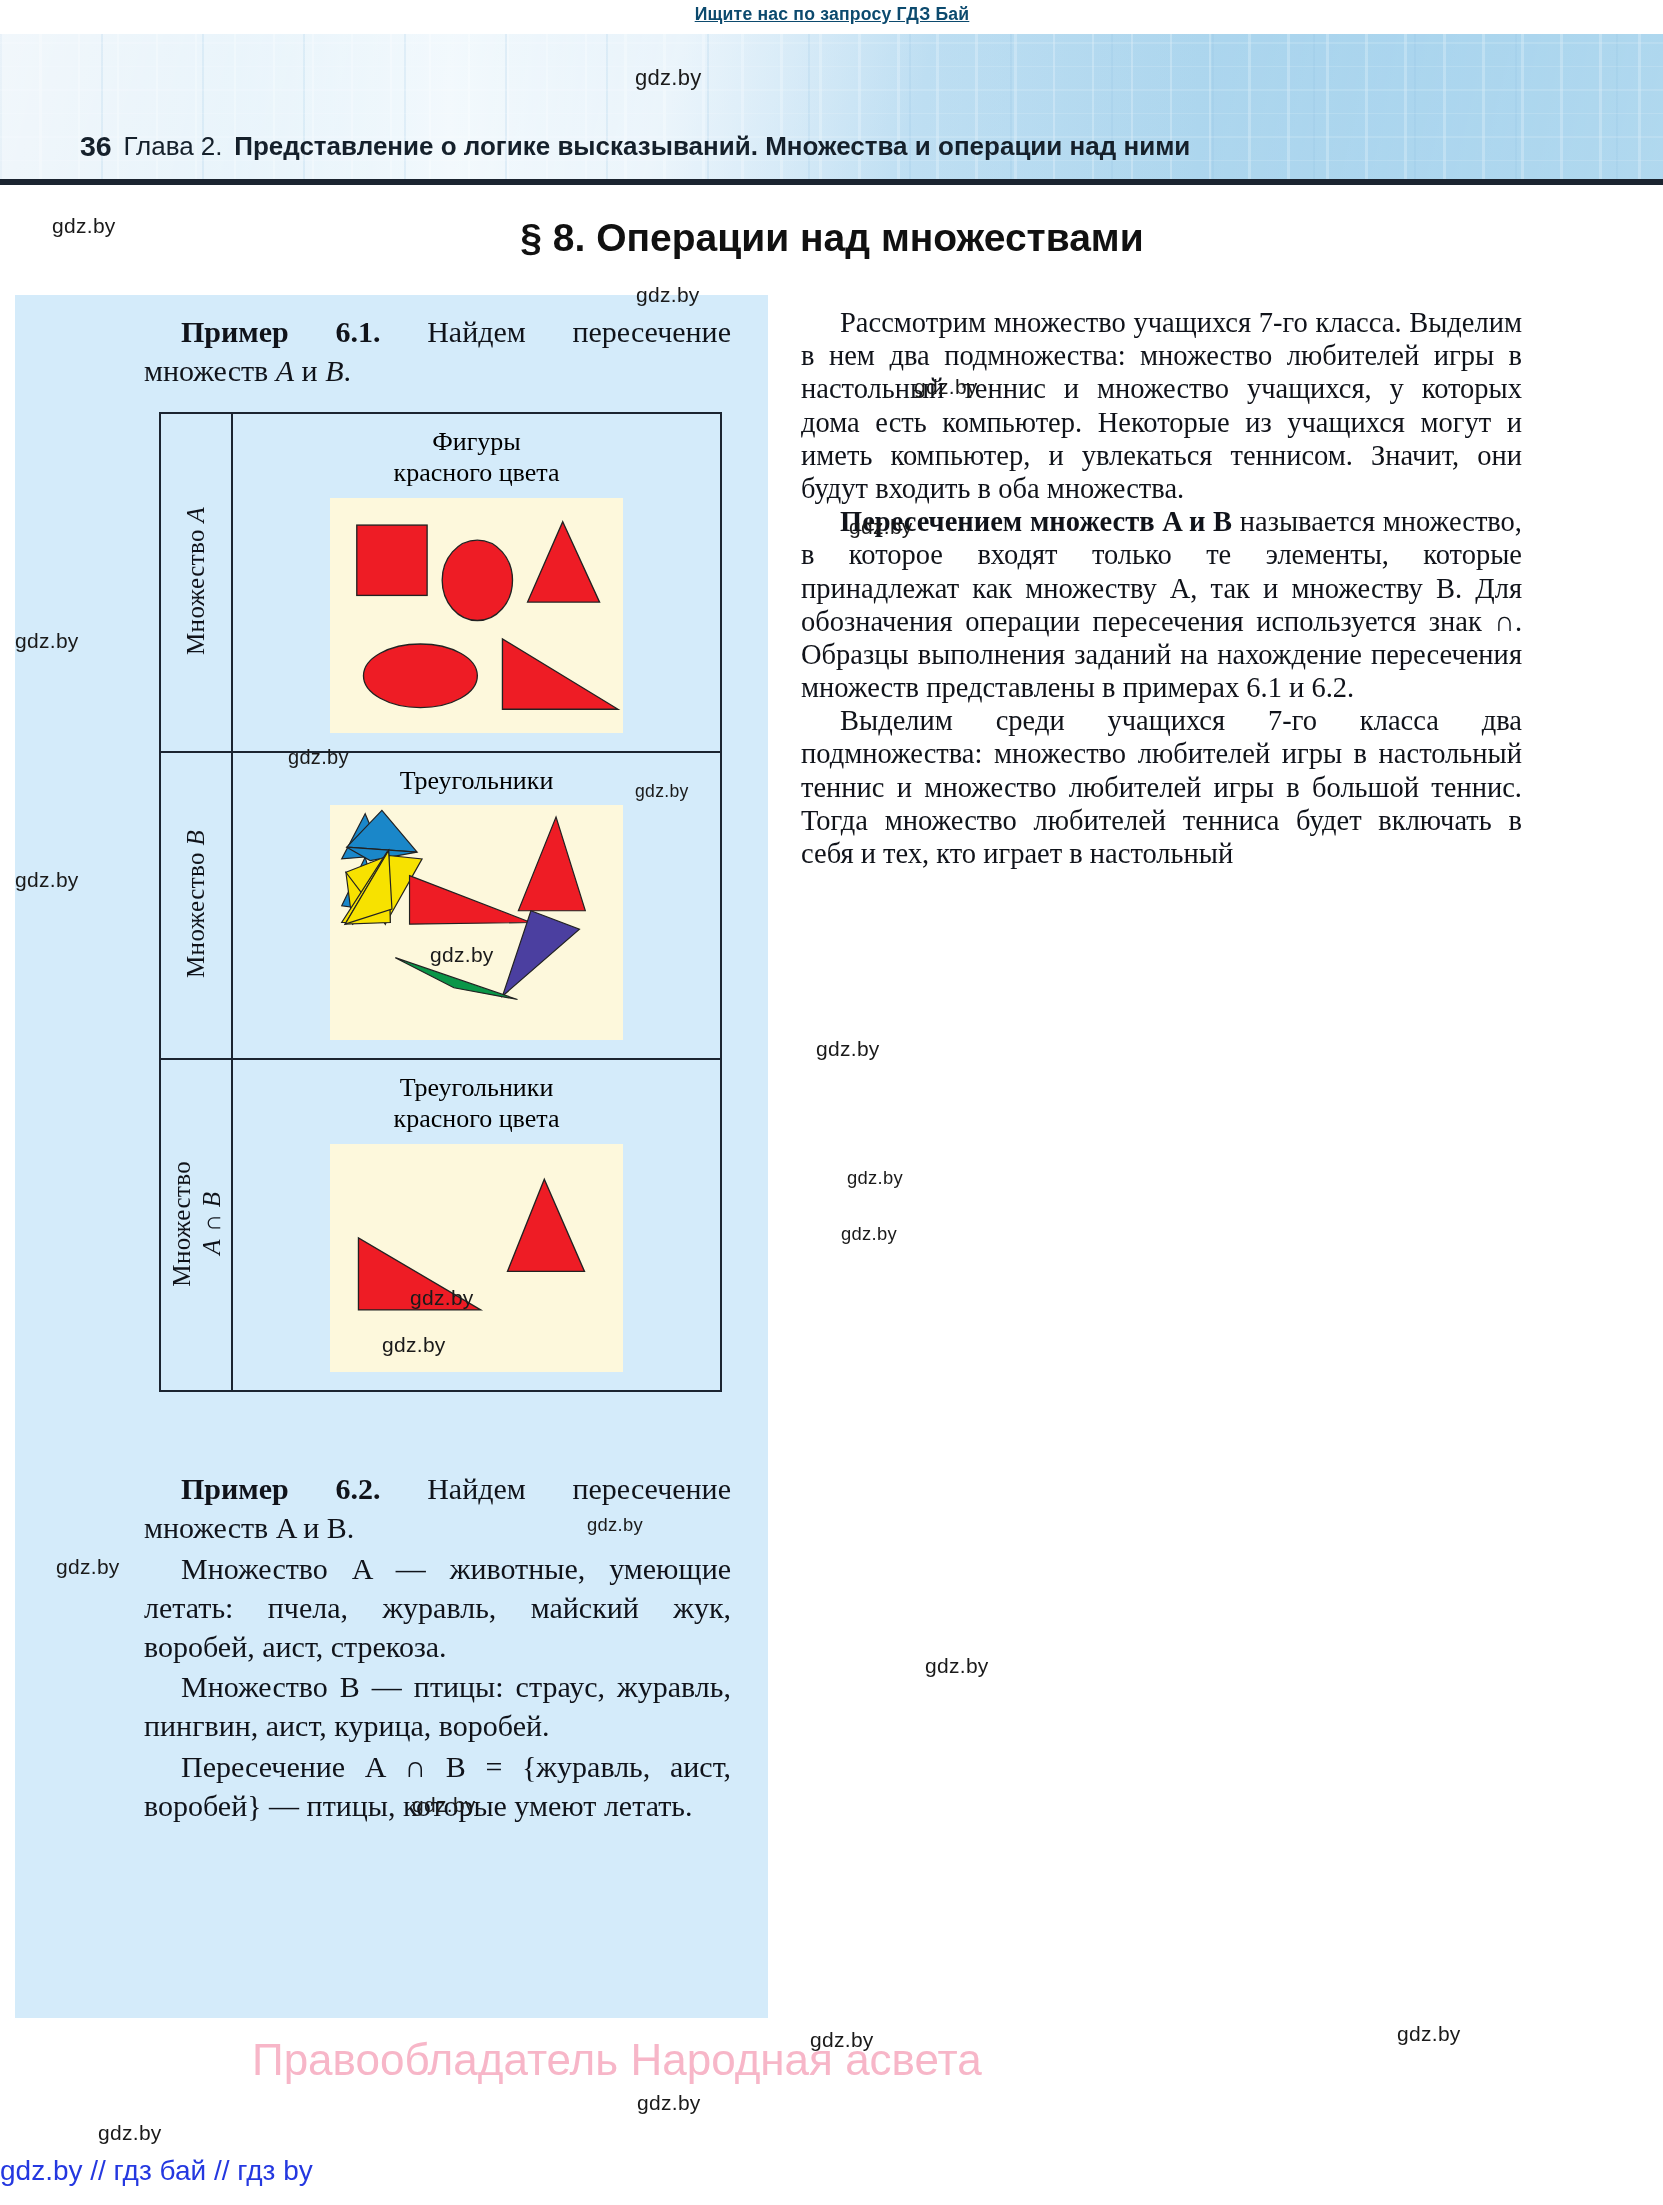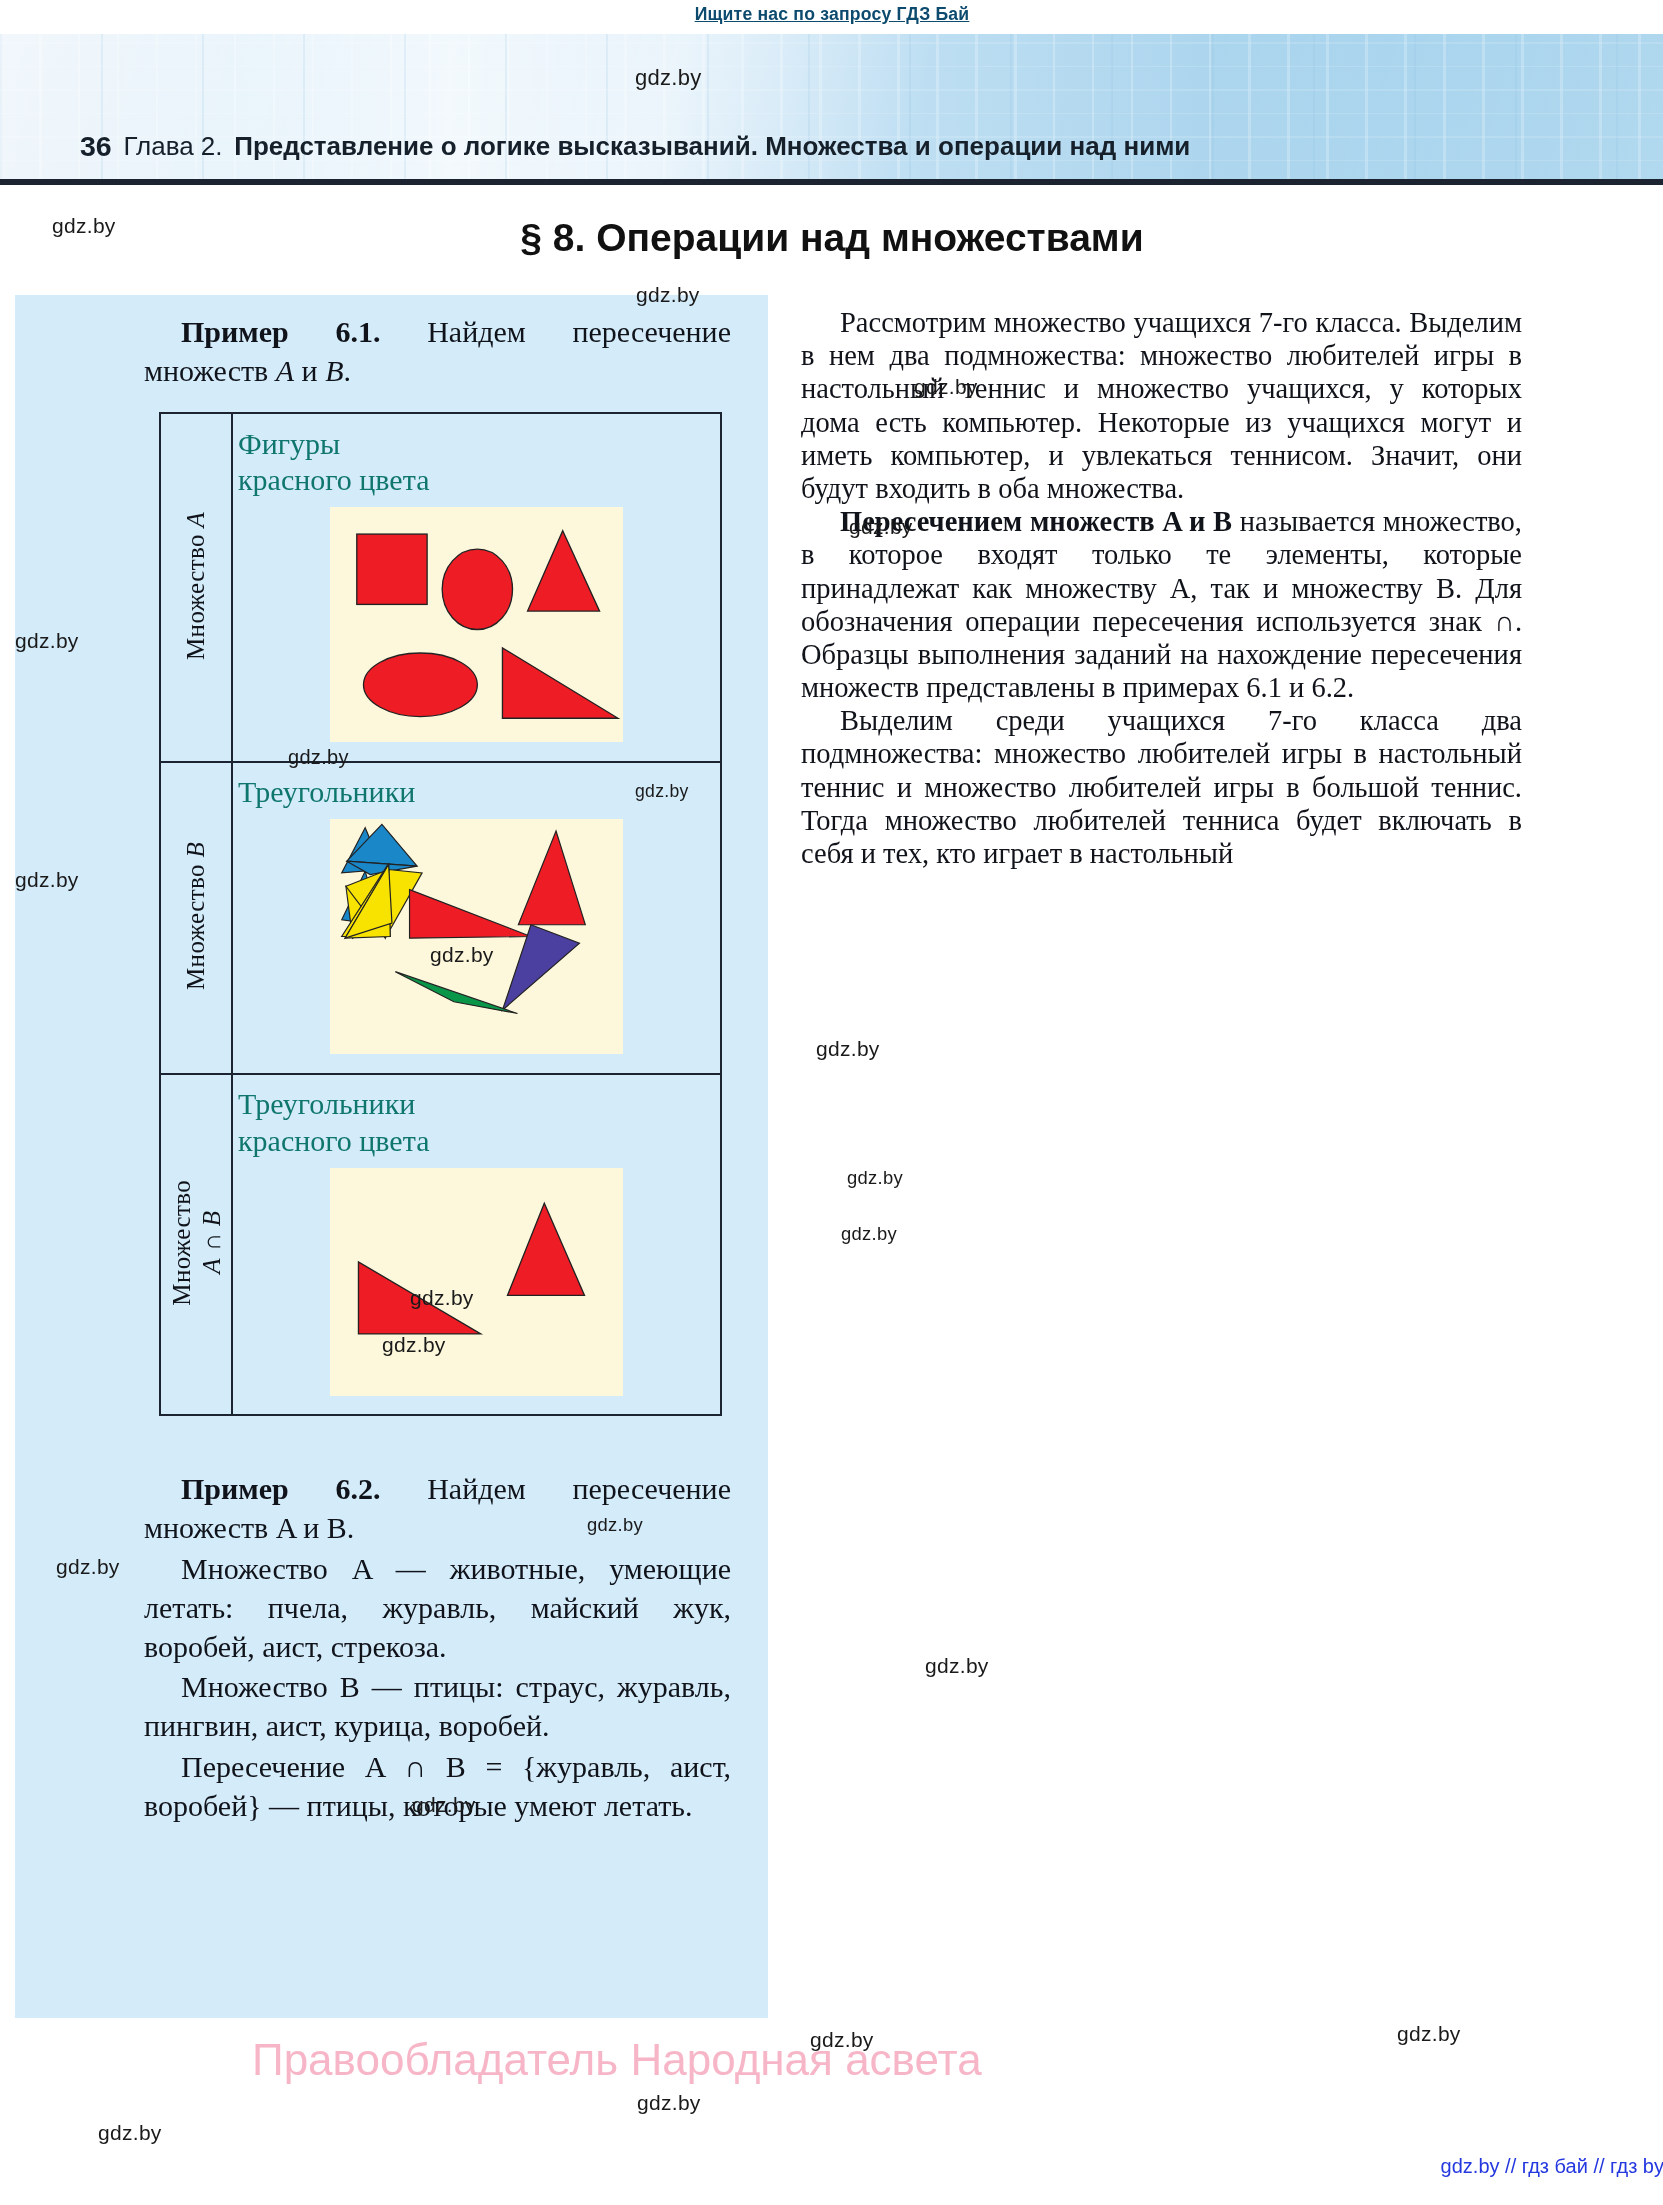--- a/index.html
+++ b/index.html
@@ -160,24 +160,24 @@
     display: inline-block;
     font-size: 25px;
     color: #10131a;
     line-height: 1.18;
     white-space: pre-line;
     letter-spacing: 0.4px;
     padding: 8.4px 0;
   }
   .vert-label .it { font-style: italic; }
   .cell-caption {
-    text-align: left;
-    font-size: 30px;
+    text-align: center;
+    font-size: 26px;
     line-height: 1.22;
-    color: #0f766e;
+    color: #000000;
     padding: 11.7px 5px 6.7px 5px;
   }
   .fig-box {
     margin: 1.7px auto 18.4px auto;
     background: #fdf8dc;
     position: relative;
   }
   .fig-a  { width: 293px; height: 235px; }
   .fig-b  { width: 293px; height: 235px; }
   .fig-ab { width: 293px; height: 228px; }
@@ -212,23 +212,23 @@
     position: absolute;
     font-family: "Liberation Sans", sans-serif;
     color: #f7b6c8;
     font-size: 44px;
     white-space: nowrap;
   }
   .footer-link {
     position: absolute;
     left: 0; top: 2155px;
     width: 1664px;
-    text-align: right;
-    font-family: "Liberation Sans", sans-serif;
-    font-size: 20px;
+    text-align: left;
+    font-family: "Liberation Sans", sans-serif;
+    font-size: 28px;
     color: #2438e0;
   }
 </style>
 </head>
 <body>
 
 <div class="promo-bar">
   <span class="promo-text">Ищите нас по запросу ГДЗ Бай</span>
 </div>
 

